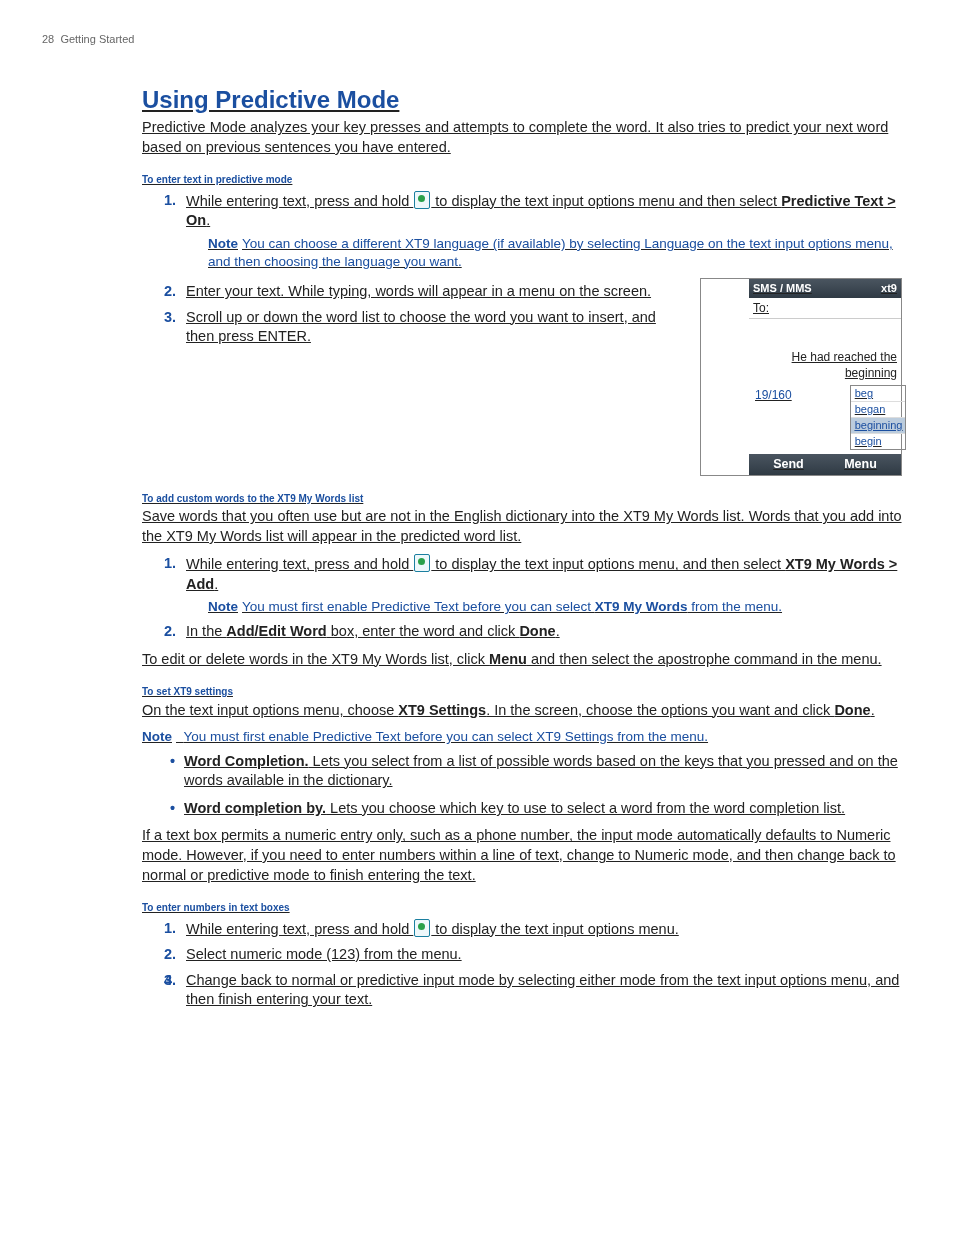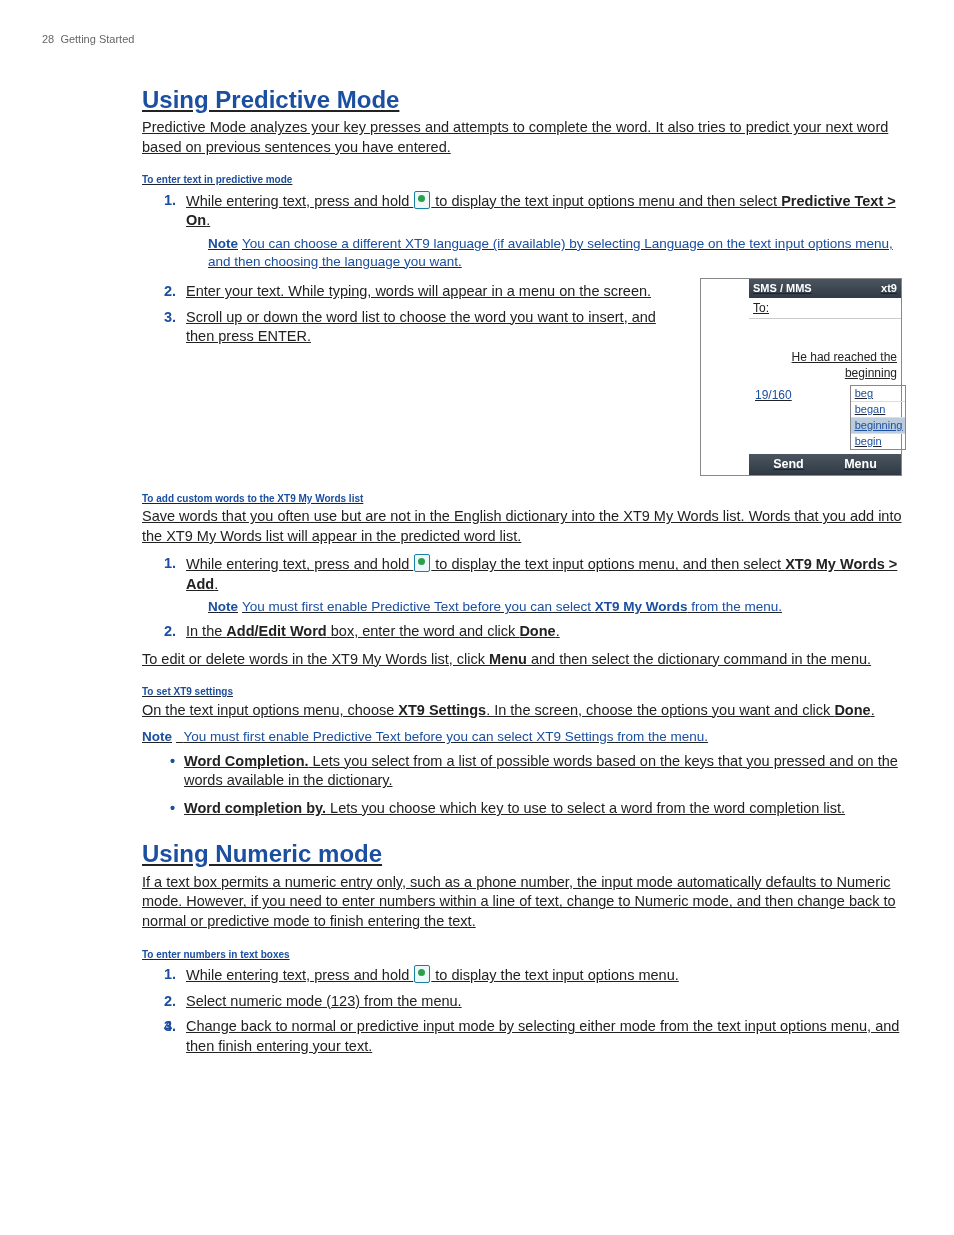--- a/index.html
+++ b/index.html
@@ -203,35 +203,34 @@
   <ol class="numlist">
     <li><span class="num">1.</span>
       <span>While entering text, press and hold </span><span class="icon-key"></span><span> to display the text input options menu, and then select </span><span class="b">XT9 My Words &gt; Add</span><span>.</span>
       <div class="note-inline"><span class="note-label">Note</span><span>You must first enable Predictive Text before you can select </span><span class="b">XT9 My Words</span><span> from the menu.</span></div>
     </li>
     <li><span class="num">2.</span>
       <span>In the </span><span class="b">Add/Edit Word</span><span> box, enter the word and click </span><span class="b">Done</span><span>.</span>
     </li>
   </ol>
   <p>
-    <span>To edit or delete words in the XT9 My Words list, click </span><span class="b">Menu</span><span> and then select the dictionary command in the menu.</span>
+    <span>To edit or delete words in the XT9 My Words list, click </span><span class="b">Menu</span><span> and then select the apostrophe command in the menu.</span>
   </p>
 
   <div class="h3">To set XT9 settings</div>
   <p>
     <span>On the text input options menu, choose </span><span class="b">XT9 Settings</span><span>. In the screen, choose the options you want and click </span><span class="b">Done</span><span>.</span>
   </p>
   <div class="note-inline" style="margin-left:0"><span class="note-label">Note</span>&nbsp;&nbsp;<span>You must first enable Predictive Text before you can select XT9 Settings from the menu.</span></div>
 
   <ul class="bullets">
     <li><span class="b">Word Completion.</span><span> Lets you select from a list of possible words based on the keys that you pressed and on the words available in the dictionary.</span></li>
     <li><span class="b">Word completion by.</span><span> Lets you choose which key to use to select a word from the word completion list.</span></li>
   </ul>
 
-  <div class="h2">Using Numeric mode</div>
   <p>If a text box permits a numeric entry only, such as a phone number, the input mode automatically defaults to Numeric mode. However, if you need to enter numbers within a line of text, change to Numeric mode, and then change back to normal or predictive mode to finish entering the text.</p>
 
   <div class="h3">To enter numbers in text boxes</div>
   <ol class="numlist">
     <li><span class="num">1.</span><span>While entering text, press and hold </span><span class="icon-key"></span><span> to display the text input options menu.</span></li>
     <li><span class="num">2.</span><span>Select numeric mode (123) from the menu.</span></li>
     <li><span class="num">3.</span></li>
     <li><span class="num">4.</span><span>Change back to normal or predictive input mode by selecting either mode from the text input options menu, and then finish entering your text.</span></li>
   </ol>
 

